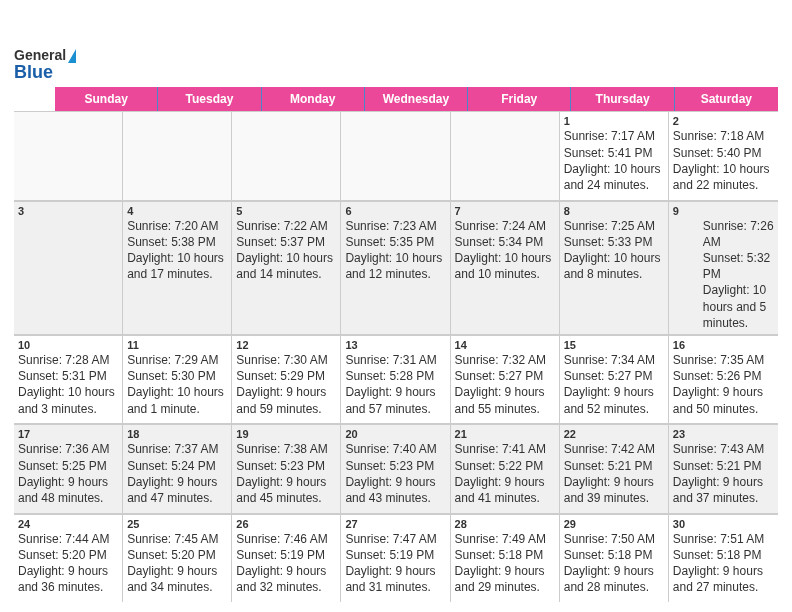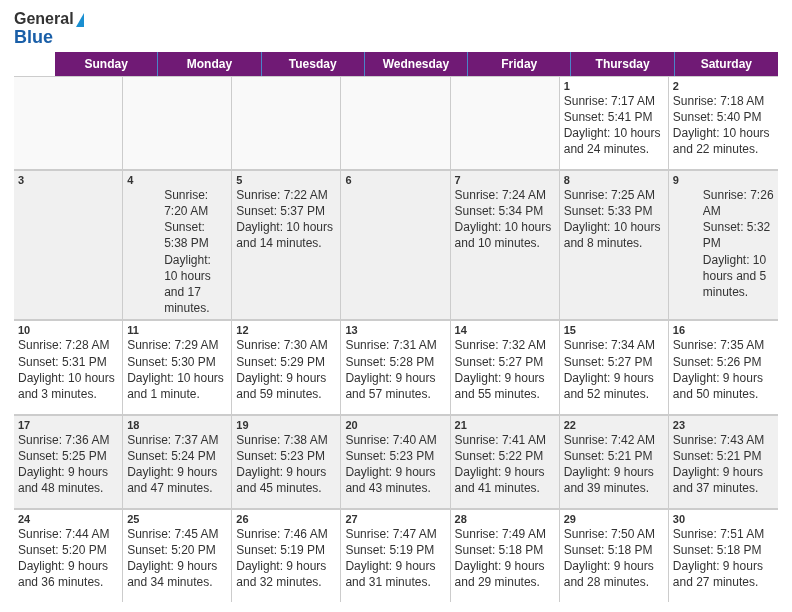--- a/index.html
+++ b/index.html
@@ -22,24 +22,25 @@
       justify-content: space-between;
       align-items: flex-start;
       margin-bottom: 6px;
     }
     .logo {
       display: flex;
       flex-direction: column;
       align-items: flex-start;
     }
     .logo-text {
-      font-size: 16px;
+      font-size: 14px;
       font-weight: bold;
       color: #333;
       line-height: 1.1;
+      margin-top: 38px;
     }
     .logo-general { color: #333; }
     .logo-triangle {
       width: 0; height: 0;
       border-left: 8px solid transparent;
       border-bottom: 14px solid #1a8fd1;
       display: inline-block;
       margin-left: 2px;
       vertical-align: middle;
     }
@@ -58,21 +59,21 @@
       margin-top: 2px;
     }
     .calendar {
       flex: 1;
       display: flex;
       flex-direction: column;
     }
     .cal-header-row {
       display: grid;
       grid-template-columns: repeat(7, 1fr);
-      background: #701a75;
+      background: #ec4899;
       margin-left: 41px;
     }
     .cal-header-cell {
       color: #fff;
       font-size: 12px;
       font-weight: bold;
       padding: 5px 4px;
       text-align: center;
       border-right: 1px solid #4a85c8;
     }
@@ -130,22 +131,22 @@
     </div>
     <div class="title-area">
       <div class="month-title"></div>
       <div class="location"></div>
     </div>
   </div>
 
   <div class="calendar">
     <div class="cal-header-row">
     <div class="cal-header-cell">Sunday</div>
+        <div class="cal-header-cell">Tuesday</div>
         <div class="cal-header-cell">Monday</div>
-        <div class="cal-header-cell">Tuesday</div>
         <div class="cal-header-cell">Wednesday</div>
         <div class="cal-header-cell">Friday</div>
         <div class="cal-header-cell">Thursday</div>
         <div class="cal-header-cell">Saturday</div>
       </div>
     <div class="cal-body">
     <div class="cal-row">
           <div class="cal-cell empty"></div>
           <div class="cal-cell empty"></div>
           <div class="cal-cell empty"></div>
@@ -163,32 +164,35 @@
 Sunset: 5:40 PM
 Daylight: 10 hours and 22 minutes.</div>
           </div>
         </div>
         <div class="cal-row">
           <div class="cal-cell shaded">
             <span class="day-num">3</span>
           </div>
           <div class="cal-cell shaded">
             <span class="day-num">4</span>
-            <div class="cell-info" style="white-space: pre-line; margin-left: 37px;">Sunrise: 7:20 AM
+            <div class="cell-info" style="white-space: pre-line;">Sunrise: 7:20 AM
 Sunset: 5:38 PM
 Daylight: 10 hours and 17 minutes.</div>
           </div>
           <div class="cal-cell shaded">
             <span class="day-num">5</span>
             <div class="cell-info" style="white-space: pre-line;">Sunrise: 7:22 AM
 Sunset: 5:37 PM
 Daylight: 10 hours and 14 minutes.</div>
           </div>
           <div class="cal-cell shaded">
             <span class="day-num">6</span>
+            <div class="cell-info" style="white-space: pre-line;">Sunrise: 7:23 AM
+Sunset: 5:35 PM
+Daylight: 10 hours and 12 minutes.</div>
           </div>
           <div class="cal-cell shaded">
             <span class="day-num">7</span>
             <div class="cell-info" style="white-space: pre-line;">Sunrise: 7:24 AM
 Sunset: 5:34 PM
 Daylight: 10 hours and 10 minutes.</div>
           </div>
           <div class="cal-cell shaded">
             <span class="day-num">8</span>
             <div class="cell-info" style="white-space: pre-line;">Sunrise: 7:25 AM

